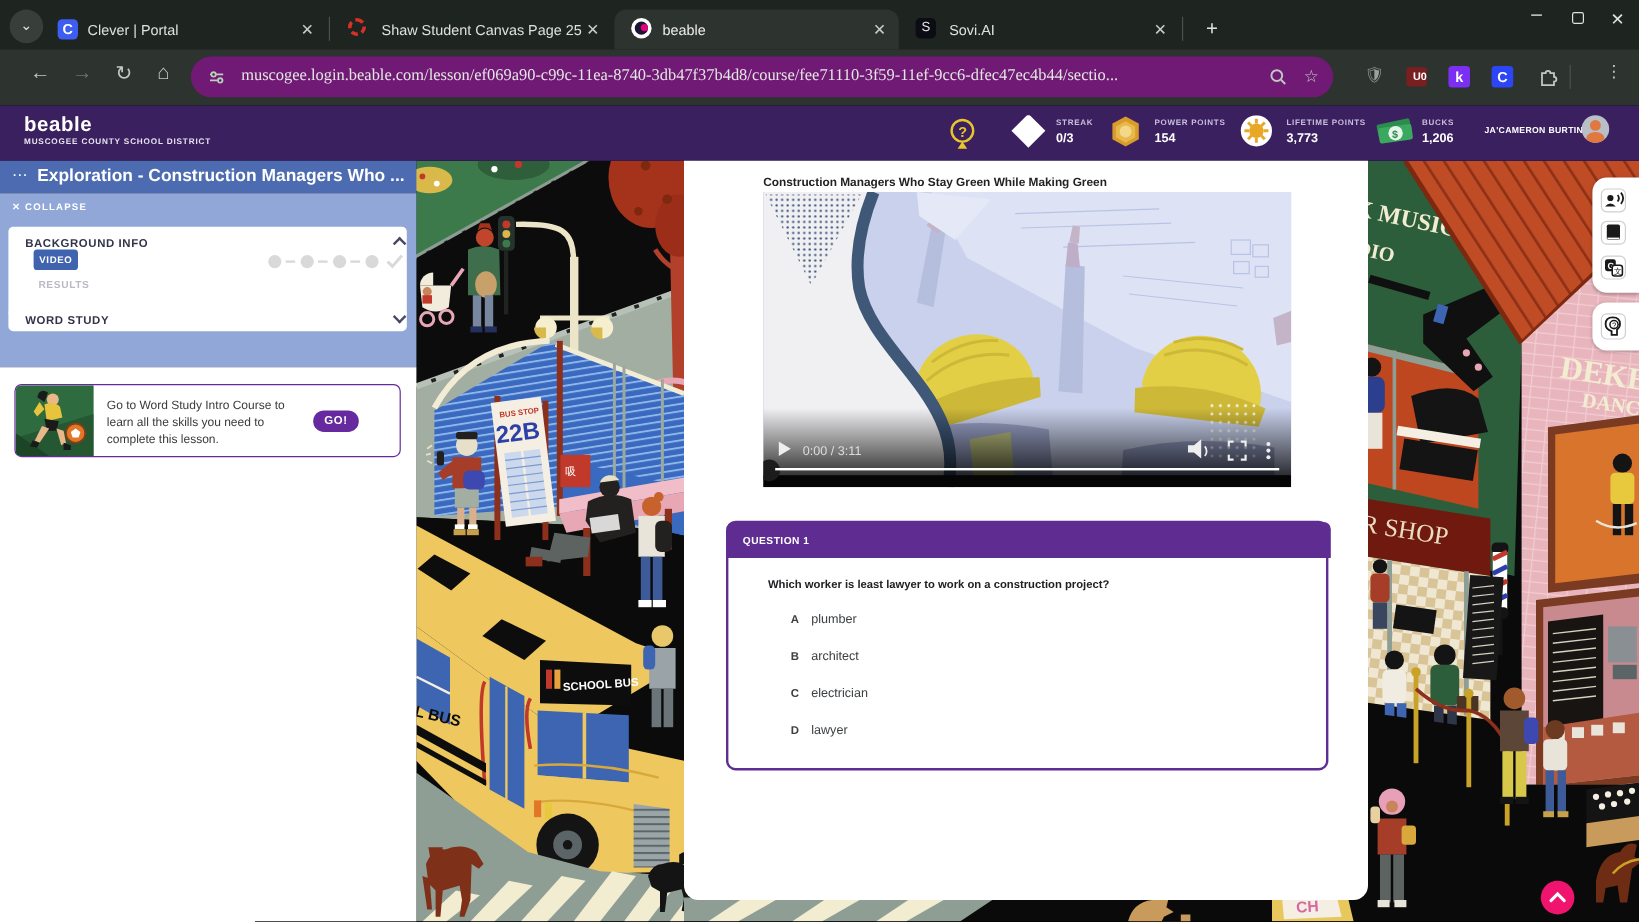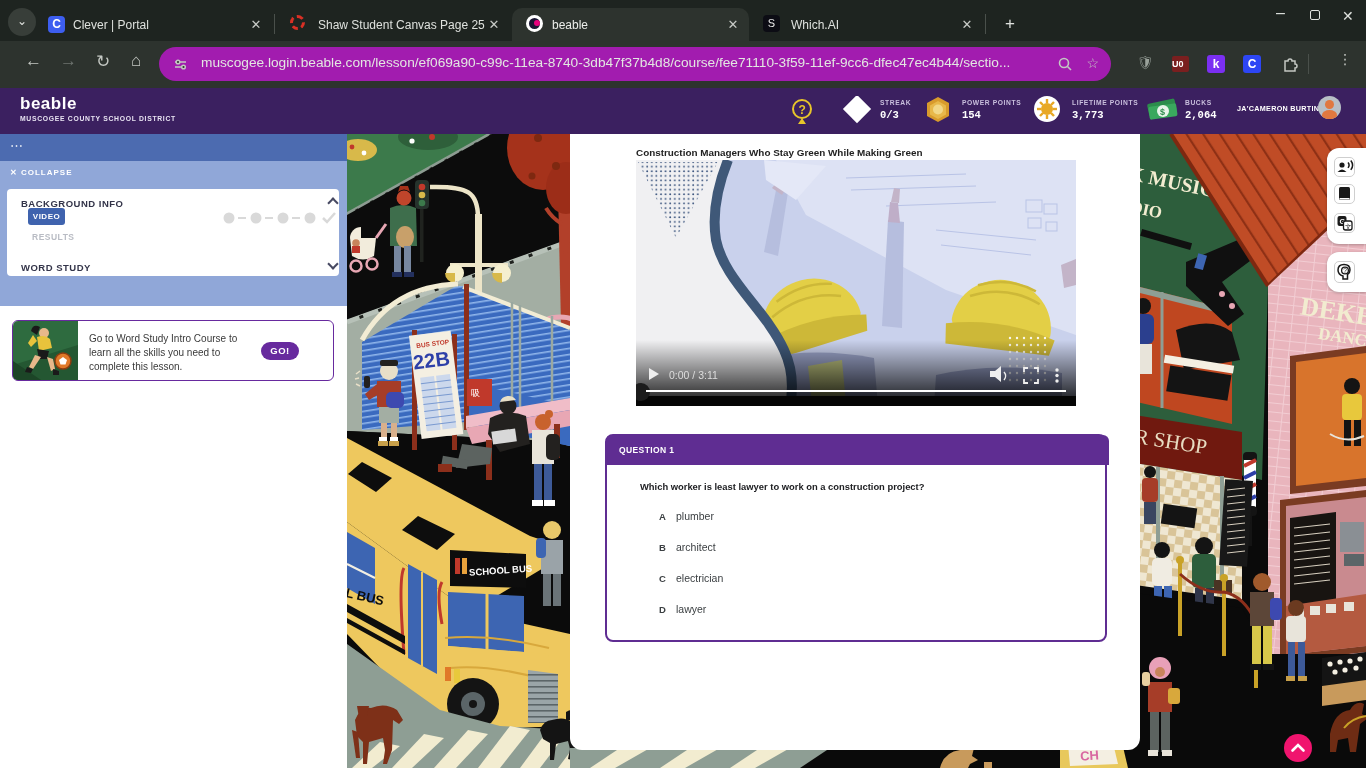--- a/index.html
+++ b/index.html
@@ -8,26 +8,26 @@
   .abs { position:absolute; }
   
   #tabstrip { left:0; top:0; width:1366px; height:41px; background:#1e2420; }
   #toolbar { left:0; top:41px; width:1366px; height:47px; background:#2d332e; }
   .tab { top:8px; height:33px; border-radius:10px 10px 0 0; color:#dee1dd; font-size:12px; }
   .tabtitle { position:absolute; top:10px; white-space:nowrap; overflow:hidden; }
   .tabx { position:absolute; top:9px; width:16px; height:16px; color:#c7cac6; font-size:13px; text-align:center; line-height:15px; }
   .tabsep { top:14px; width:1px; height:20px; background:#4a504b; }
   .winbtn { top:9px; color:#dfe2de; font-size:13px; }
   .navic { top:52px; color:#c3c7c2; font-size:17px; }
-  #urlpill { left:159px; top:47px; width:952px; height:34px; border-radius:17px; background:#a21caf; color:#e3e6e2; }
+  #urlpill { left:159px; top:47px; width:952px; height:34px; border-radius:17px; background:#701a75; color:#e3e6e2;font-family:Liberation Serif, serif; }
   #urltext { position:absolute; left:42px; top:8px; font-size:13.7px; color:#e3e6e2; white-space:nowrap; }
   
   #appheader { left:0; top:88px; width:1366px; height:46px; background:#3b2060; }
   .hlabel { position:absolute; font-size:6.7px; font-weight:bold; color:#c9bfdd; letter-spacing:.6px; }
-  .hvalue { position:absolute; font-size:10.5px; font-weight:bold; color:#fff;font-family:Liberation Mono, monospace; }
+  .hvalue { position:absolute; font-size:10.5px; font-weight:bold; color:#fff; }
   
   #sbheader { left:0; top:134px; width:347px; height:27px; background:#4c6bb0; color:#fff; }
   #sbblue { left:0; top:161px; width:347px; height:145px; background:#90a7d8; }
   #sbwhite { left:0; top:306px; width:347px; height:462px; background:#fff; }
   .sbcard { position:absolute; background:#fff; border-radius:4px; }
   .sbrowtitle { font-size:9.5px; font-weight:bold; color:#333449; letter-spacing:.5px; }
   .chev { position:absolute; width:8px; height:8px; border-right:2px solid #474962; border-bottom:2px solid #474962; }
   
   #content { left:570px; top:134px; width:570px; height:616px; background:#fff; border-radius:0 0 12px 12px; }
   
@@ -498,21 +498,21 @@
 <div class="abs tab" style="left:512px;width:237px;background:#2d332e;">
   <span class="abs" style="left:14px;top:7px;width:17px;height:17px;border-radius:50%;background:#fff;"></span>
   <span class="abs" style="left:17px;top:10px;width:11px;height:11px;border-radius:50%;background:#1a1533;"></span>
   <span class="abs" style="left:22px;top:12px;width:6px;height:6px;border-radius:50%;background:#e6007d;"></span>
   <span class="tabtitle" style="left:40px;color:#eceeea;">beable</span>
   <span class="tabx" style="right:8px;">✕</span>
 </div>
 
 <div class="abs tab" style="left:753px;width:228px;">
   <span class="abs" style="left:10px;top:7px;width:17px;height:17px;border-radius:4px;background:#0c0c14;color:#e8e8e8;font-size:11px;text-align:center;line-height:17px;">S</span>
-  <span class="tabtitle" style="left:38px;">Which.AI</span>
+  <span class="tabtitle" style="left:38px;">Sovi.AI</span>
   <span class="tabx" style="right:6px;">✕</span>
 </div>
 <div class="abs tabsep" style="left:985px;"></div>
 <div class="abs" style="left:998px;top:12px;width:24px;height:24px;color:#dfe2de;font-size:17px;text-align:center;line-height:24px;">+</div>
 
 <div class="abs winbtn" style="left:1276px;top:4px;font-size:16px;">–</div>
 <div class="abs winbtn" style="left:1310px;top:10px;width:10px;height:10px;border:1.5px solid #dfe2de;border-radius:2px;"></div>
 <div class="abs winbtn" style="left:1342px;top:8px;font-size:14px;">✕</div>
 
 <div class="abs" id="toolbar"></div>
@@ -531,21 +531,21 @@
     </svg>
   <span id="urltext">muscogee.login.beable.com/lesson/ef069a90-c99c-11ea-8740-3db47f37b4d8/course/fee71110-3f59-11ef-9cc6-dfec47ec4b44/sectio...</span>
   <svg class="abs" style="right:38px;top:9px;" width="16" height="16" viewBox="0 0 16 16">
       <circle cx="7" cy="7" r="4.5" fill="none" stroke="#c3c7c2" stroke-width="1.6"></circle>
       <line x1="10.5" y1="10.5" x2="14" y2="14" stroke="#c3c7c2" stroke-width="1.6"></line>
     </svg>
   <span class="abs" style="right:12px;top:8px;color:#c3c7c2;font-size:14px;">☆</span>
 </div>
 
 <div class="abs" style="left:1137px;top:55px;width:16px;height:18px;color:#9aa29b;font-size:13px;">🛡</div>
-<div class="abs" style="left:1172px;top:56px;width:17px;height:16px;background:#7a1f1f;border-radius:2px;color:#fff;font-size:9px;font-weight:bold;text-align:left;line-height:16px;">U0</div>
+<div class="abs" style="left:1172px;top:56px;width:17px;height:16px;background:#7a1f1f;border-radius:2px;color:#fff;font-size:9px;font-weight:bold;text-align:right;line-height:16px;">U0</div>
 <div class="abs" style="left:1207px;top:55px;width:18px;height:18px;background:#7b2ff2;border-radius:3px;color:#fff;font-size:12px;font-weight:bold;text-align:center;line-height:18px;">k</div>
 <div class="abs" style="left:1243px;top:55px;width:18px;height:18px;background:#2d46f5;border-radius:3px;color:#fff;font-size:12px;font-weight:bold;text-align:center;line-height:18px;">C</div>
 <svg class="abs" style="left:1282px;top:55px;" width="17" height="17" viewBox="0 0 17 17">
     <path d="M3,6 h3 a2,2 0 1 1 4,0 h3 v3 a2,2 0 1 1 0,4 v3 h-10 Z" fill="none" stroke="#c3c7c2" stroke-width="1.5"></path>
   </svg>
 <div class="abs" style="left:1308px;top:54px;width:1px;height:20px;background:#4a504b;"></div>
 <div class="abs" style="left:1338px;top:51px;color:#c3c7c2;font-size:14px;">⋮</div>
 
 <div class="abs" id="appheader"></div>
 <div class="abs" style="left:20px;top:94px;color:#fff;font-size:17px;font-weight:bold;letter-spacing:.5px;">beable</div>
@@ -581,29 +581,30 @@
   <circle cx="373" cy="15" r="6" fill="#e8f4ea"></circle>
   <text x="370" y="19" font-size="9" font-weight="bold" fill="#2c8c4c" font-family="Liberation Sans, sans-serif">$</text>
 </svg>
 <span class="hlabel" style="left:880px;top:99px;">STREAK</span>
 <span class="hvalue" style="left:880px;top:109px;">0/3</span>
 <span class="hlabel" style="left:962px;top:99px;">POWER POINTS</span>
 <span class="hvalue" style="left:962px;top:109px;">154</span>
 <span class="hlabel" style="left:1072px;top:99px;">LIFETIME POINTS</span>
 <span class="hvalue" style="left:1072px;top:109px;">3,773</span>
 <span class="hlabel" style="left:1185px;top:99px;">BUCKS</span>
-<span class="hvalue" style="left:1185px;top:109px;">2,064</span>
+<span class="hvalue" style="left:1185px;top:109px;">1,206</span>
 <span class="abs" style="left:1237px;top:104px;color:#fff;font-size:7.2px;font-weight:bold;letter-spacing:.3px;">JA'CAMERON BURTIN</span>
 <div class="abs" style="left:1318px;top:96px;width:23px;height:23px;border-radius:50%;background:#b8bfc6;overflow:hidden;">
   <div class="abs" style="left:7px;top:4px;width:9px;height:9px;border-radius:50%;background:#e07840;"></div>
   <div class="abs" style="left:4px;top:14px;width:15px;height:10px;border-radius:50% 50% 0 0;background:#e07840;"></div>
 </div>
 
 <div class="abs" id="sbheader">
   <span class="abs" style="left:10px;top:4px;font-size:13px;letter-spacing:1px;">⋯</span>
+  <span class="abs" style="left:31px;top:5px;font-size:14.5px;font-weight:bold;">Exploration - Construction Managers Who ...</span>
 </div>
 <div class="abs" id="sbblue"></div>
 <div class="abs" style="left:10px;top:168px;color:#fff;font-size:8px;font-weight:bold;letter-spacing:1px;">✕ COLLAPSE</div>
 <div class="abs sbcard" style="left:7px;top:189px;width:332px;height:75px;">
   <span class="abs sbrowtitle" style="left:14px;top:9px;">BACKGROUND INFO</span>
   <span class="chev" style="left:322px;top:10px;transform:rotate(-135deg);"></span>
   <span class="abs" style="left:21px;top:19px;width:37px;height:17px;background:#3f63ae;border-radius:3px;color:#fff;font-size:8px;font-weight:bold;text-align:center;line-height:17px;letter-spacing:.5px;">VIDEO</span>
   <span class="abs" style="left:25px;top:43px;font-size:8.5px;font-weight:bold;color:#b9bcc4;letter-spacing:.5px;">RESULTS</span>
   <svg class="abs" style="left:215px;top:21px;" width="118" height="16" viewBox="0 0 118 16">
     <circle cx="7" cy="8" r="5.5" fill="#d9d9d9"></circle>

